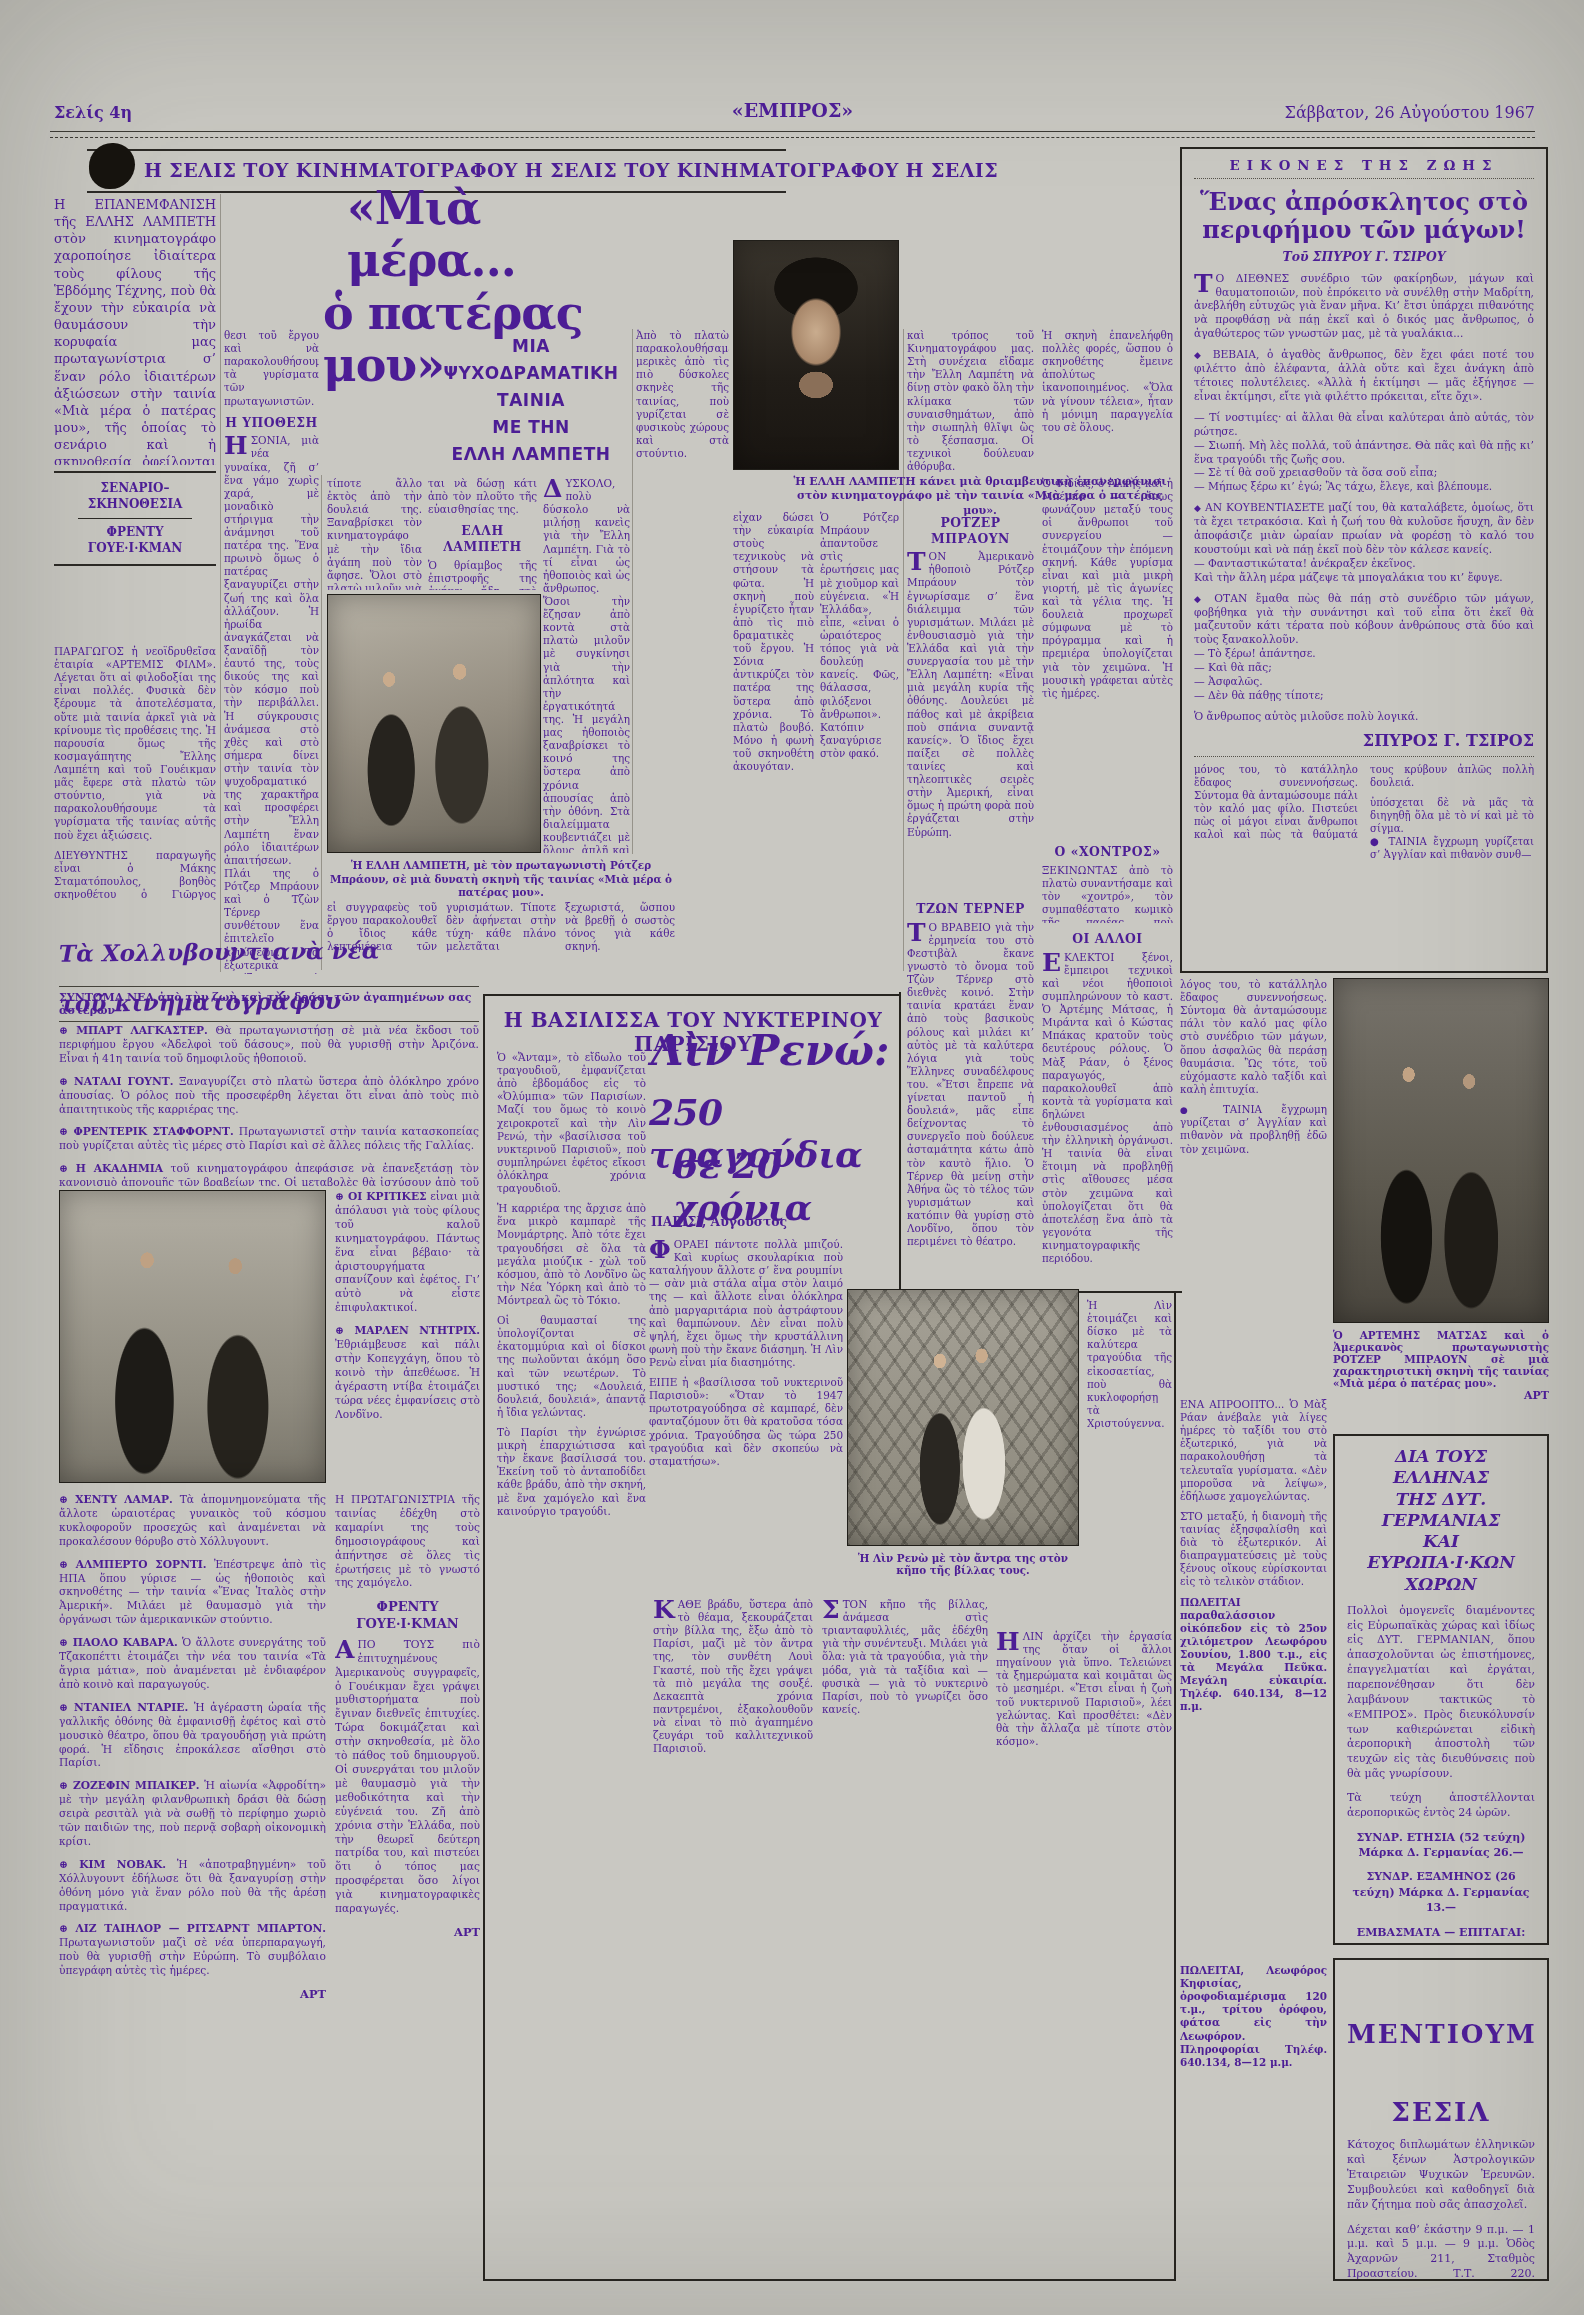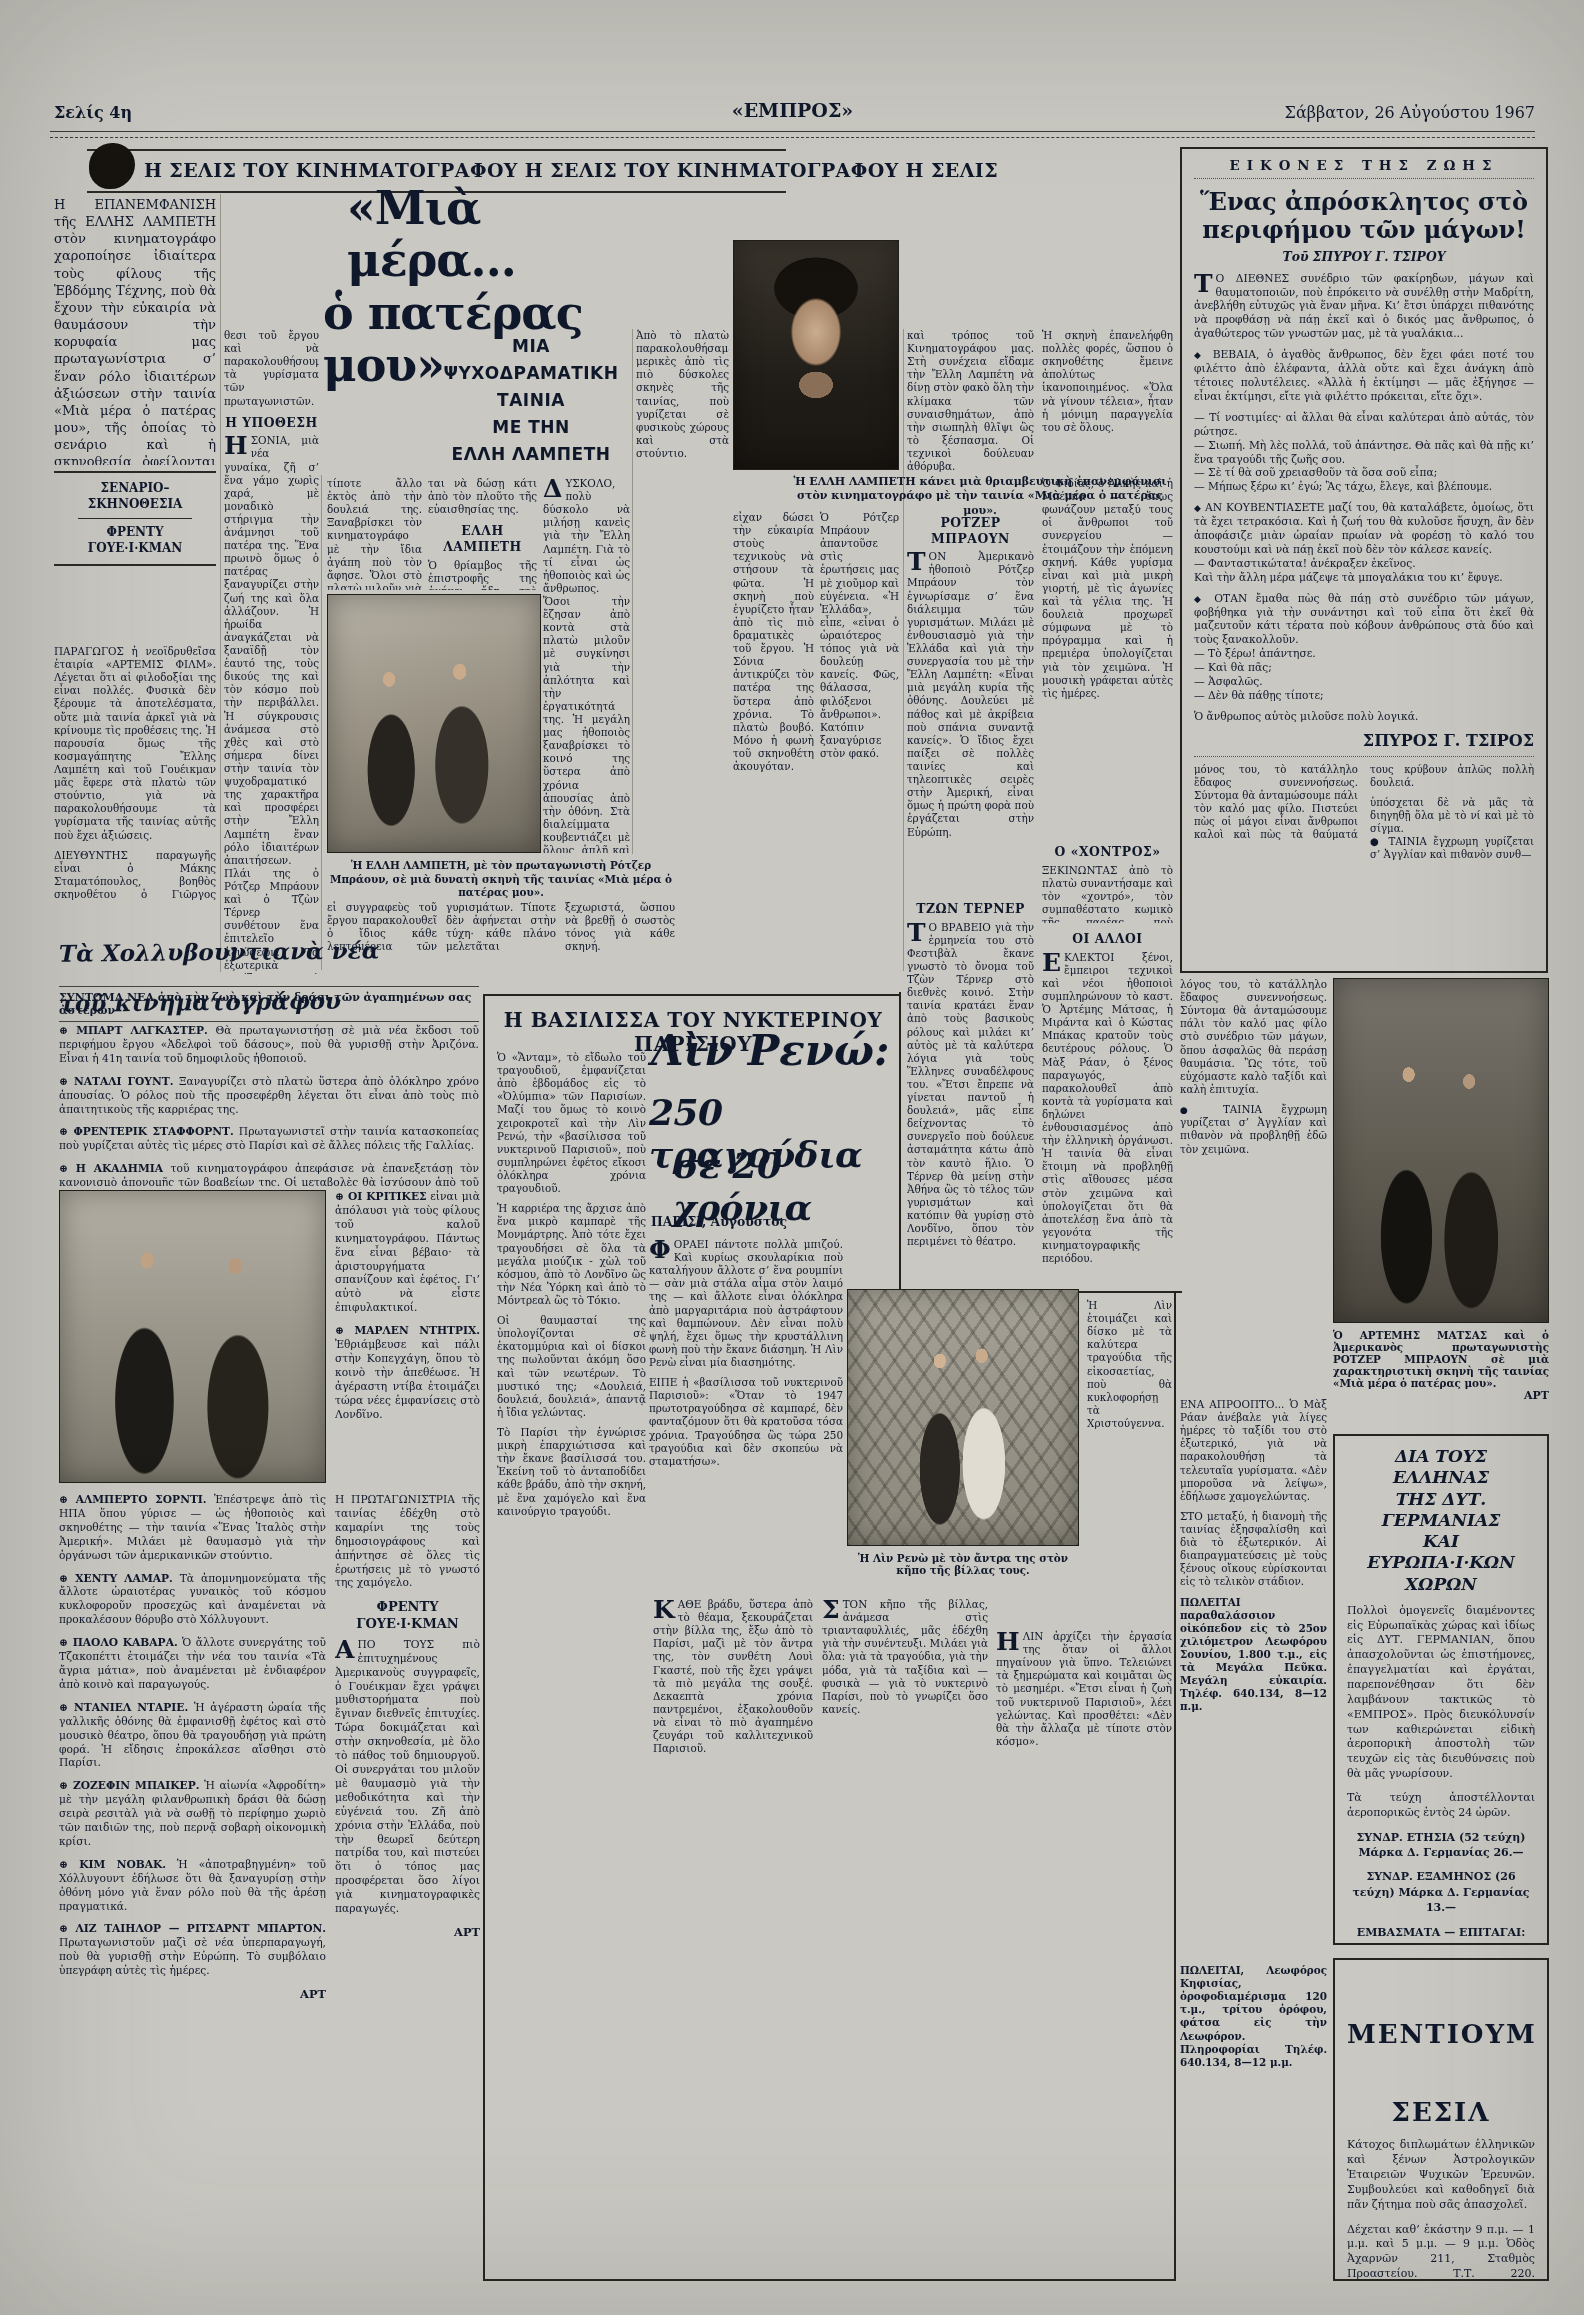--- a/index.html
+++ b/index.html
@@ -1,17 +1,17 @@
 <!DOCTYPE html>
 <html><head>
 <meta charset="utf-8">
 <style>
   html,body{margin:0;padding:0;background:#8e8d88;}
   .page{position:relative;width:1584px;height:2316px;background:#c9c8c2;
-        font-family:"DejaVu Serif","Liberation Serif",serif;color:#0f172a;overflow:hidden;
+        font-family:"DejaVu Serif","Liberation Serif",serif;color:#4c1d95;overflow:hidden;
         box-shadow:inset 0 0 178px rgba(60,58,50,.25);}
   .abs{position:absolute;}
   .txt{font-size:10.4px;line-height:1.26;text-align:justify;overflow:hidden;}
   .b{font-weight:bold;}
   .shead{font-weight:bold;text-align:center;font-size:12.4px;letter-spacing:0.5px;margin:6px 0 4px;}
   .dc::first-letter{float:left;font-size:25px;line-height:21px;font-weight:bold;padding:1px 3px 0 0;}
   .pl{white-space:pre-line;}
   p{margin:0 0 7px;}
   .vr{position:absolute;width:1px;background:#96938a;}
   .photo{position:absolute;box-shadow:inset 0 0 0 1px #201e19, inset 0 0 30px rgba(0,0,0,.35);}
@@ -309,22 +309,22 @@
   </div>
 
   <div class="photo" id="photo3"></div>
 
   <div class="abs" id="nside">
     <p class="ni"><span class="icn"></span><span class="nm">ΟΙ ΚΡΙΤΙΚΕΣ</span> <span>εἶναι μιὰ ἀπόλαυσι γιὰ τοὺς φίλους τοῦ καλοῦ κινηματογράφου. Πάντως ἕνα εἶναι βέβαιο· τὰ ἀριστουργήματα σπανίζουν καὶ ἐφέτος. Γι’ αὐτὸ νὰ εἶστε ἐπιφυλακτικοί.</span></p>
     <p class="ni"><span class="icn"></span><span class="nm">ΜΑΡΛΕΝ ΝΤΗΤΡΙΧ.</span> <span>Ἐθριάμβευσε καὶ πάλι στὴν Κοπεγχάγη, ὅπου τὸ κοινὸ τὴν ἀπεθέωσε. Ἡ ἀγέραστη ντίβα ἑτοιμάζει τώρα νέες ἐμφανίσεις στὸ Λονδῖνο.</span></p>
   </div>
 
   <div class="abs" id="nleft2">
+    <p class="ni"><span class="icn"></span><span class="nm">ΧΕΝΤΥ ΛΑΜΑΡ.</span> <span>Τὰ ἀπομνημονεύματα τῆς ἄλλοτε ὡραιοτέρας γυναικὸς τοῦ κόσμου κυκλοφοροῦν προσεχῶς καὶ ἀναμένεται νὰ προκαλέσουν θόρυβο στὸ Χόλλυγουντ.</span></p>
     <p class="ni"><span class="icn"></span><span class="nm">ΑΛΜΠΕΡΤΟ ΣΟΡΝΤΙ.</span> <span>Ἐπέστρεψε ἀπὸ τὶς ΗΠΑ ὅπου γύρισε — ὡς ἠθοποιὸς καὶ σκηνοθέτης — τὴν ταινία «Ἕνας Ἰταλὸς στὴν Ἀμερική». Μιλάει μὲ θαυμασμὸ γιὰ τὴν ὀργάνωσι τῶν ἀμερικανικῶν στούντιο.</span></p>
-    <p class="ni"><span class="icn"></span><span class="nm">ΧΕΝΤΥ ΛΑΜΑΡ.</span> <span>Τὰ ἀπομνημονεύματα τῆς ἄλλοτε ὡραιοτέρας γυναικὸς τοῦ κόσμου κυκλοφοροῦν προσεχῶς καὶ ἀναμένεται νὰ προκαλέσουν θόρυβο στὸ Χόλλυγουντ.</span></p>
     <p class="ni"><span class="icn"></span><span class="nm">ΠΑΟΛΟ ΚΑΒΑΡΑ.</span> <span>Ὁ ἄλλοτε συνεργάτης τοῦ Τζακοπέττι ἑτοιμάζει τὴν νέα του ταινία «Τὰ ἄγρια μάτια», ποὺ ἀναμένεται μὲ ἐνδιαφέρον ἀπὸ κοινὸ καὶ παραγωγούς.</span></p>
     <p class="ni"><span class="icn"></span><span class="nm">ΝΤΑΝΙΕΛ ΝΤΑΡΙΕ.</span> <span>Ἡ ἀγέραστη ὡραία τῆς γαλλικῆς ὀθόνης θὰ ἐμφανισθῇ ἐφέτος καὶ στὸ μουσικὸ θέατρο, ὅπου θὰ τραγουδήσῃ γιὰ πρώτη φορά. Ἡ εἴδησις ἐπροκάλεσε αἴσθησι στὸ Παρίσι.</span></p>
     <p class="ni"><span class="icn"></span><span class="nm">ΖΟΖΕΦΙΝ ΜΠΑΙΚΕΡ.</span> <span>Ἡ αἰωνία «Ἀφροδίτη» μὲ τὴν μεγάλη φιλανθρωπικὴ δράσι θὰ δώσῃ σειρὰ ρεσιτὰλ γιὰ νὰ σωθῇ τὸ περίφημο χωριὸ τῶν παιδιῶν της, ποὺ περνᾷ σοβαρὴ οἰκονομικὴ κρίσι.</span></p>
     <p class="ni"><span class="icn"></span><span class="nm">ΚΙΜ ΝΟΒΑΚ.</span> <span>Ἡ «ἀποτραβηγμένη» τοῦ Χόλλυγουντ ἐδήλωσε ὅτι θὰ ξαναγυρίσῃ στὴν ὀθόνη μόνο γιὰ ἕναν ρόλο ποὺ θὰ τῆς ἀρέσῃ πραγματικά.</span></p>
     <p class="ni"><span class="icn"></span><span class="nm">ΛΙΖ ΤΑΙΗΛΟΡ — ΡΙΤΣΑΡΝΤ ΜΠΑΡΤΟΝ.</span> <span>Πρωταγωνιστοῦν μαζὶ σὲ νέα ὑπερπαραγωγή, ποὺ θὰ γυρισθῇ στὴν Εὐρώπη. Τὸ συμβόλαιο ὑπεγράφη αὐτὲς τὶς ἡμέρες.</span></p>
     <div class="nsig">ΑΡΤ</div>
   </div>
 
   <div class="abs" id="nright2">
     <p class="ni">Η ΠΡΩΤΑΓΩΝΙΣΤΡΙΑ τῆς ταινίας ἐδέχθη στὸ καμαρίνι της τοὺς δημοσιογράφους καὶ ἀπήντησε σὲ ὅλες τὶς ἐρωτήσεις μὲ τὸ γνωστό της χαμόγελο.</p>

